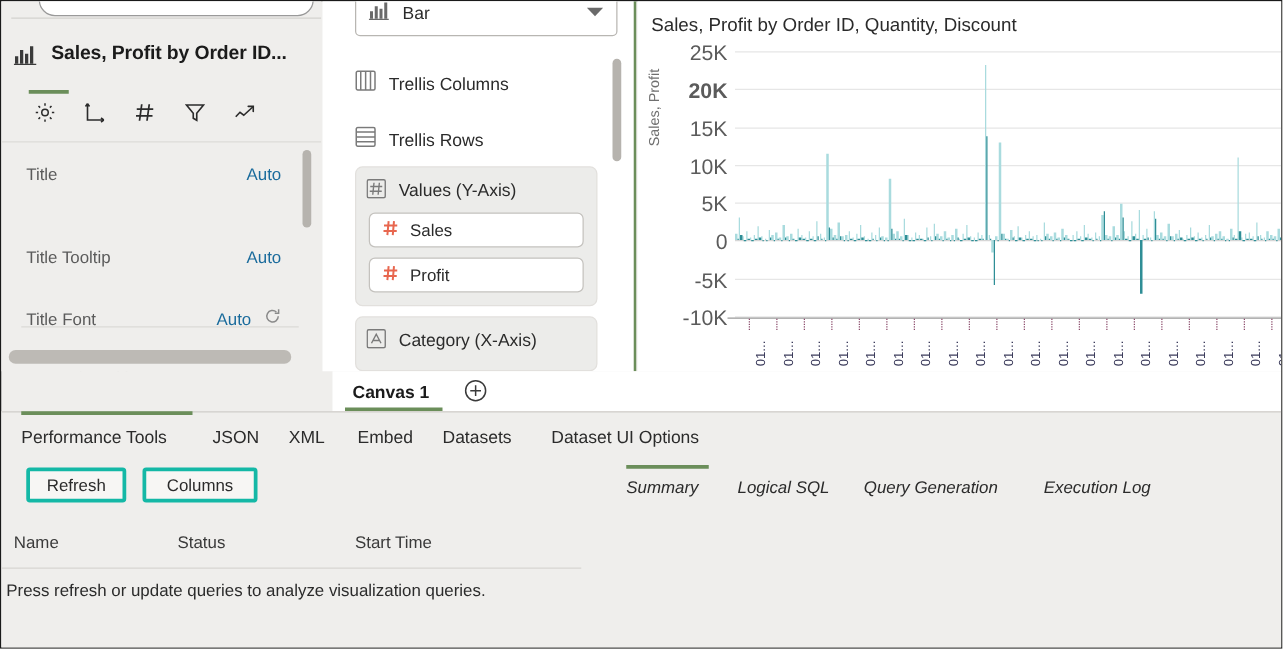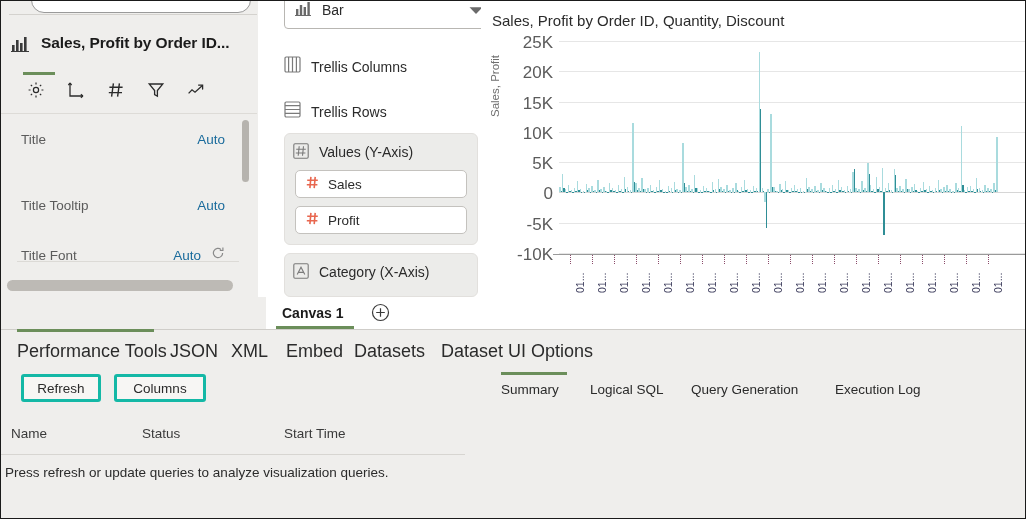--- a/index.html
+++ b/index.html
@@ -124,21 +124,21 @@
     position: absolute; right: 10px; top: 46px; width: 7px; height: 82px;
     background: #b6b3ae; border-radius: 4px;
   }
   .shelf-divider {
     position: absolute; left: 506px; top: 0; width: 2px; height: 296px;
     background: #6b8e5a;
   }
 
   
   .canvas-area {
-    position: absolute; left: 480px; top: 0; right: 0; height: 296px;
+    position: absolute; left: 509px; top: 0; right: 0; height: 296px;
     background: #ffffff; overflow: hidden;
   }
   .chart-title {
     position: absolute; left: 11px; top: 11px;
     font-size: 15px; color: #2b2b2b;
   }
   .chart-plot-wrap {
     position: absolute; left: 0; top: 40px; right: 0; height: 256px;
   }
   .y-axis-title {
@@ -202,38 +202,38 @@
   
   .bottom-region {
     position: absolute; left: 0; top: 328px; right: 0; bottom: 0;
     background: #efeeec;
     border-top: 1px solid #cfcdc9;
   }
   .bottom-tabs {
     position: absolute; left: 0; top: 0; right: 0; height: 38px;
   }
   .btab {
-    position: absolute; top: 11px; font-size: 18px; color: #2b2b2b;
+    position: absolute; top: 11px; font-size: 14px; color: #2b2b2b;
     cursor: pointer; white-space: nowrap;
   }
   .btab-underline {
     position: absolute; left: 16px; top: -1px; width: 137px; height: 3px;
     background: #6b8e5a;
   }
   .btn-row { position: absolute; left: 0; top: 44px; height: 30px; }
   .btn {
     position: absolute; top: 0; height: 28px;
     border: 3px solid #14b8a6; border-radius: 3px; background: #f7f6f4;
     display: flex; align-items: center; justify-content: center;
     font-size: 13.5px; color: #2b2b2b; cursor: pointer;
   }
   .subtabs { position: absolute; left: 0; top: 46px; height: 30px; }
   .subtab {
     position: absolute; top: 6px; font-size: 13.5px; color: #2b2b2b;
-    cursor: pointer; white-space: nowrap;
+    cursor: pointer; white-space: nowrap; font-style: italic;
   }
   .subtab-underline {
     position: absolute; left: 500px; top: -4px; width: 66px; height: 3px;
     background: #6b8e5a;
   }
   .table-head { position: absolute; left: 0; top: 96px; right: 0; height: 30px; }
   .th { position: absolute; top: 0; font-size: 13.5px; color: #3a3a3a; }
   .table-rule {
     position: absolute; left: 0; top: 124px; width: 464px; height: 1px;
     background: #d7d5d1;
@@ -439,21 +439,21 @@
     </div>
 
     <div class="shelf-divider"></div>
 
     <div class="canvas-area">
       <div class="chart-title">Sales, Profit by Order ID, Quantity, Discount</div>
       <div class="chart-plot-wrap">
         <div class="y-axis-title">Sales, Profit</div>
         <div id="y-ticks">
             <div class="y-tick" style="top: -8px;">25K</div>
-            <div class="y-tick" style="top: 22.2857px;">20K</div>
+            <div class="y-tick" style="top: 22.2857px; font-weight: bold;">20K</div>
             <div class="y-tick" style="top: 52.5714px;">15K</div>
             <div class="y-tick" style="top: 82.8571px;">10K</div>
             <div class="y-tick" style="top: 113.143px;">5K</div>
             <div class="y-tick" style="top: 143.429px;">0</div>
             <div class="y-tick" style="top: 173.714px;">-5K</div>
             <div class="y-tick" style="top: 204px;">-10K</div>
           </div>
         <div id="gridlines">
             <div class="gridline" style="top: 0px;"></div>
             <div class="gridline" style="top: 30.2857px;"></div>

